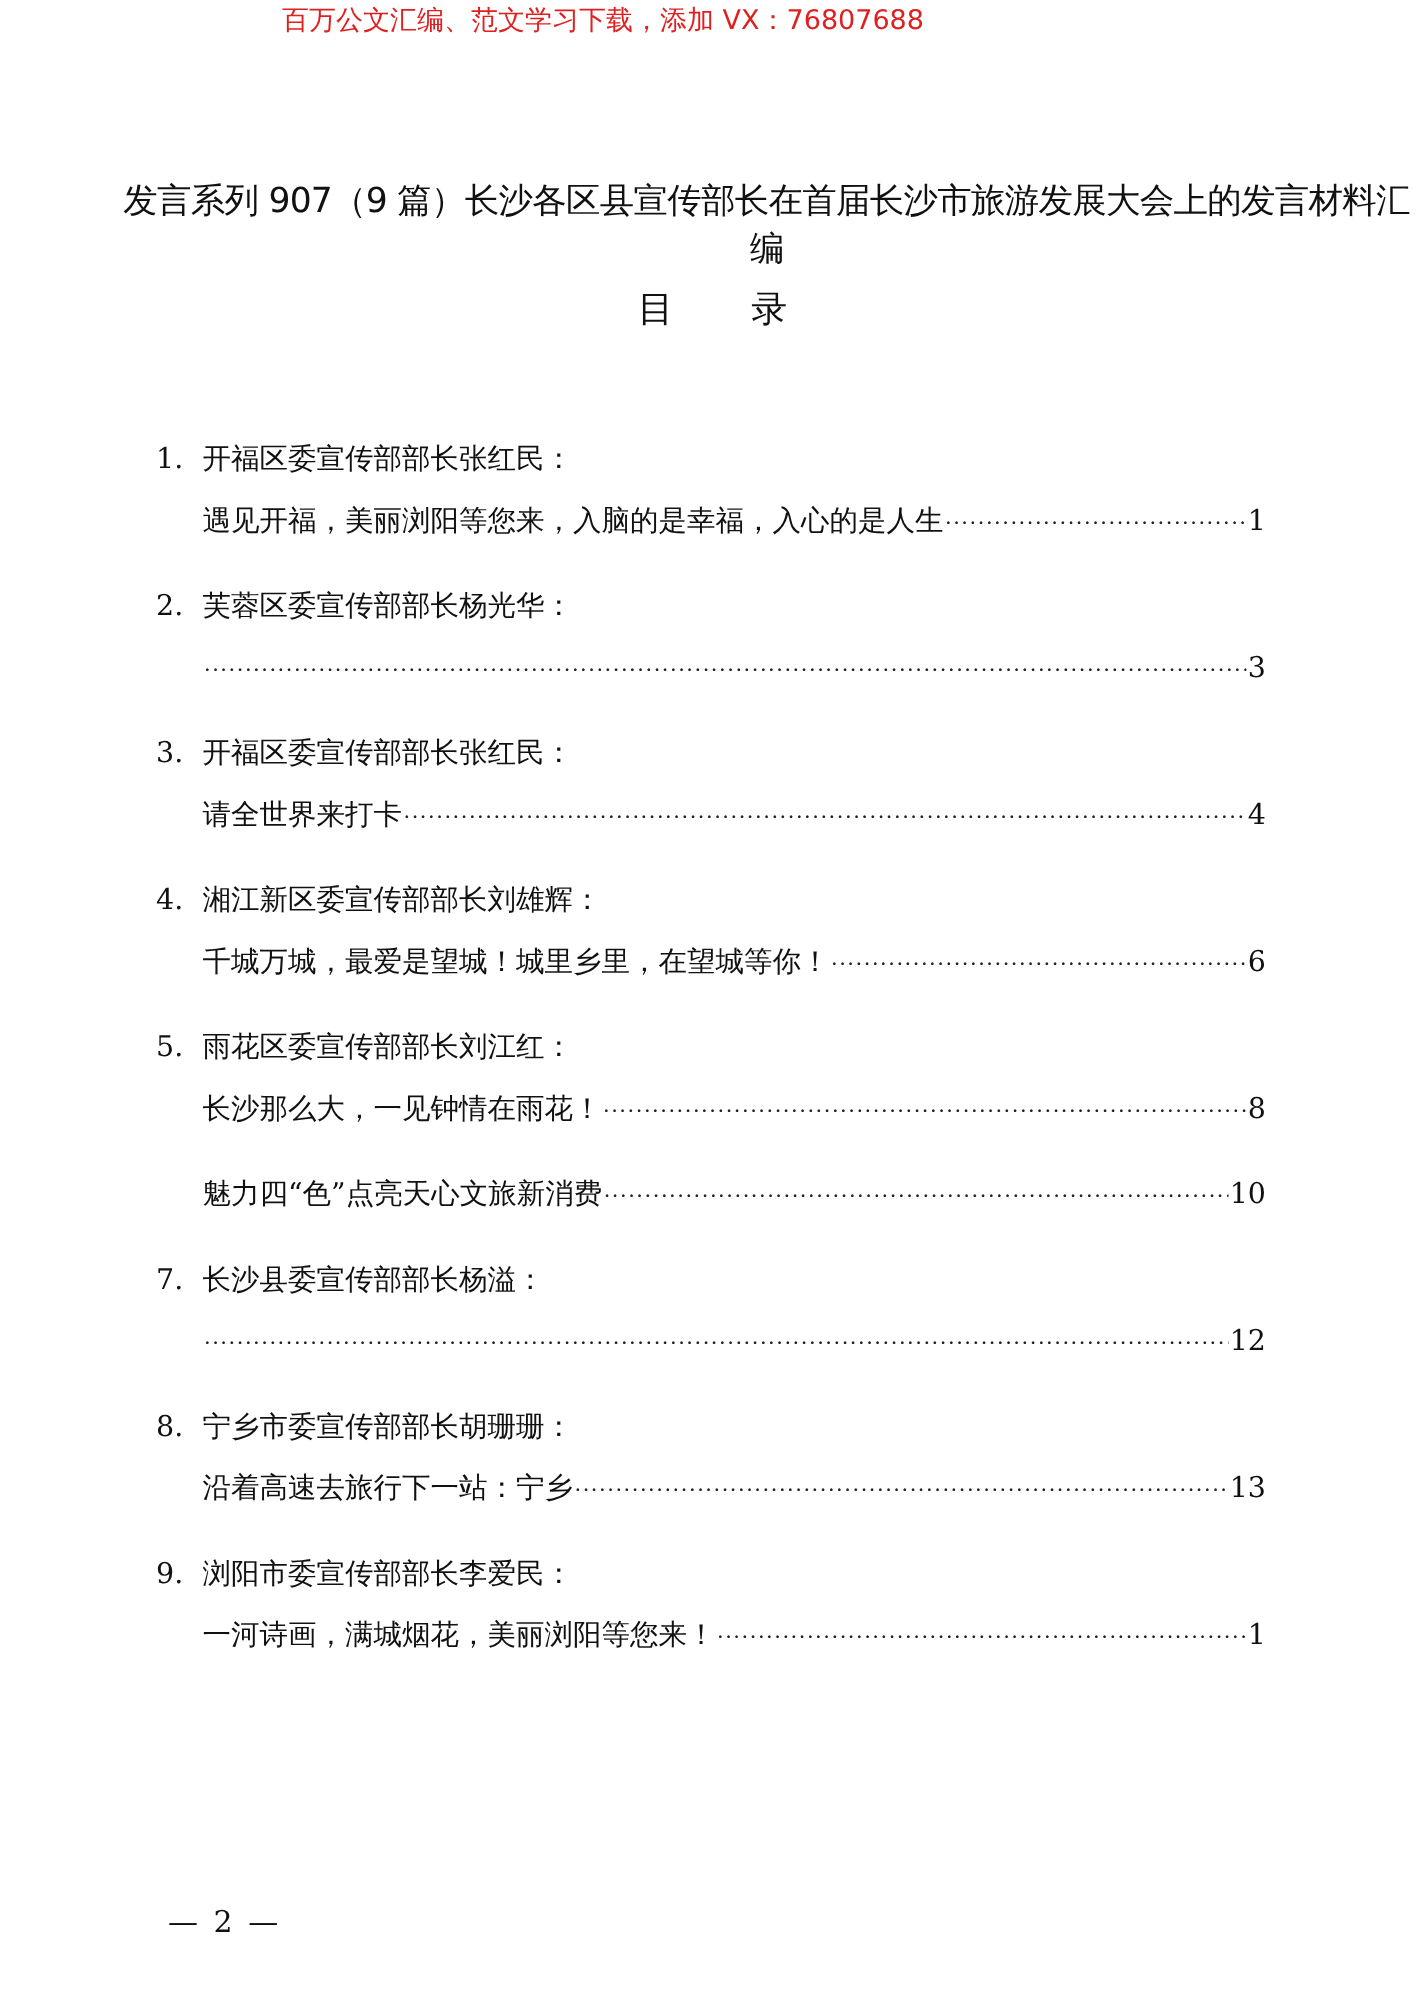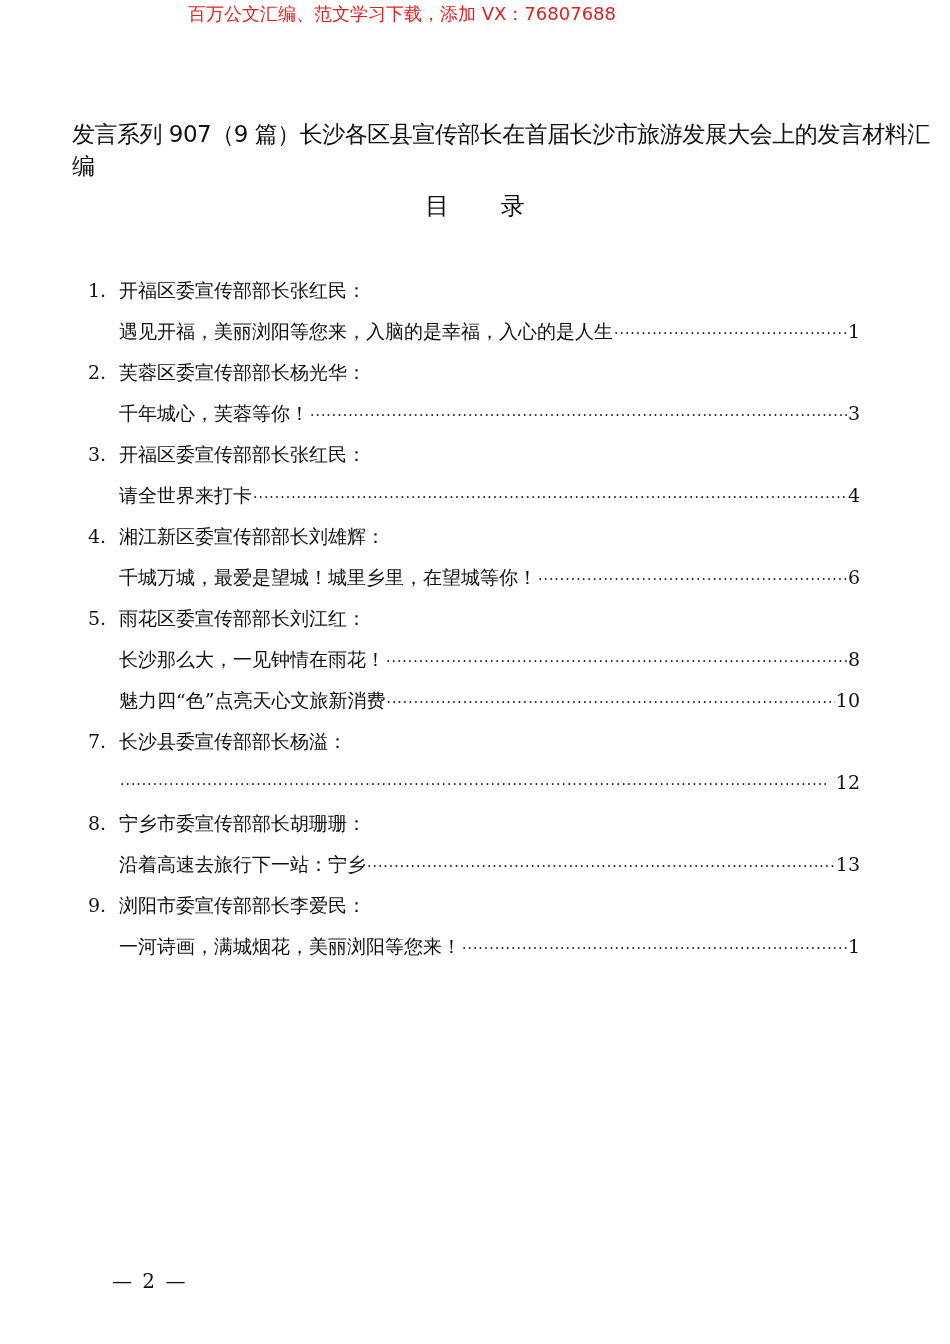--- a/index.html
+++ b/index.html
@@ -7,31 +7,31 @@
       width: 950px; height: 1344px; background: #ffffff; position: relative; overflow: hidden;
       font-family: "DejaVu Serif", "Liberation Serif", serif; color: #111;
     }
     .banner {
       position: absolute; top: 0; left: 0; width: 772px; height: 28px;
       text-align: center; color: #e02020; font-family: "DejaVu Sans", "Liberation Sans", sans-serif;
       font-size: 18px; line-height: 28px; margin-left: 16px;
     }
     .doc-title {
       position: absolute; top: 118px; left: 72px; width: 878px;
-      text-align: left; font-family: "DejaVu Sans", "Liberation Sans", sans-serif;
+      text-align: center; font-family: "DejaVu Sans", "Liberation Sans", sans-serif;
       font-size: 23px; line-height: 32px; color: #111; letter-spacing: -0.5px;
     }
     .toc-heading {
       position: absolute; top: 184px; left: 0; width: 950px; text-align: center;
       font-size: 24px; line-height: 44px; letter-spacing: 22px; padding-left: 22px; box-sizing: border-box;
     }
     .toc {
       position: absolute; top: 270px; left: 88px; width: 772px;
     }
-    .toc-entry { margin: 0; }
+    .toc-entry { margin: 16px; }
     .toc-entry .heading {
       height: 41px; line-height: 41px; font-size: 19px; white-space: nowrap;
     }
     .toc-entry .heading .num { display: inline-block; width: 31px; }
     .toc-entry .line {
       height: 41px; line-height: 41px; font-size: 19px; padding-left: 31px;
       display: flex; align-items: baseline; white-space: nowrap;
     }
     .toc-entry .line .subtitle { flex: 0 0 auto; }
     .toc-entry .line .leader {
@@ -61,21 +61,20 @@
     <div class="heading"><span class="num">1.</span><span>开福区委宣传部部长张红民：</span></div>
     <div class="line">
         <span class="subtitle">遇见开福，美丽浏阳等您来，入脑的是幸福，入心的是人生</span>
         <span class="leader"></span>
         <span class="page">1</span>
       </div>
   </div>
   <div class="toc-entry">
     <div class="heading"><span class="num">2.</span><span>芙蓉区委宣传部部长杨光华：</span></div>
     <div class="line">
-        <span class="subtitle">千年城心，芙蓉等你！</span>
         <span class="leader"></span>
         <span class="page">3</span>
       </div>
   </div>
   <div class="toc-entry">
     <div class="heading"><span class="num">3.</span><span>开福区委宣传部部长张红民：</span></div>
     <div class="line">
         <span class="subtitle">请全世界来打卡</span>
         <span class="leader"></span>
         <span class="page">4</span>

